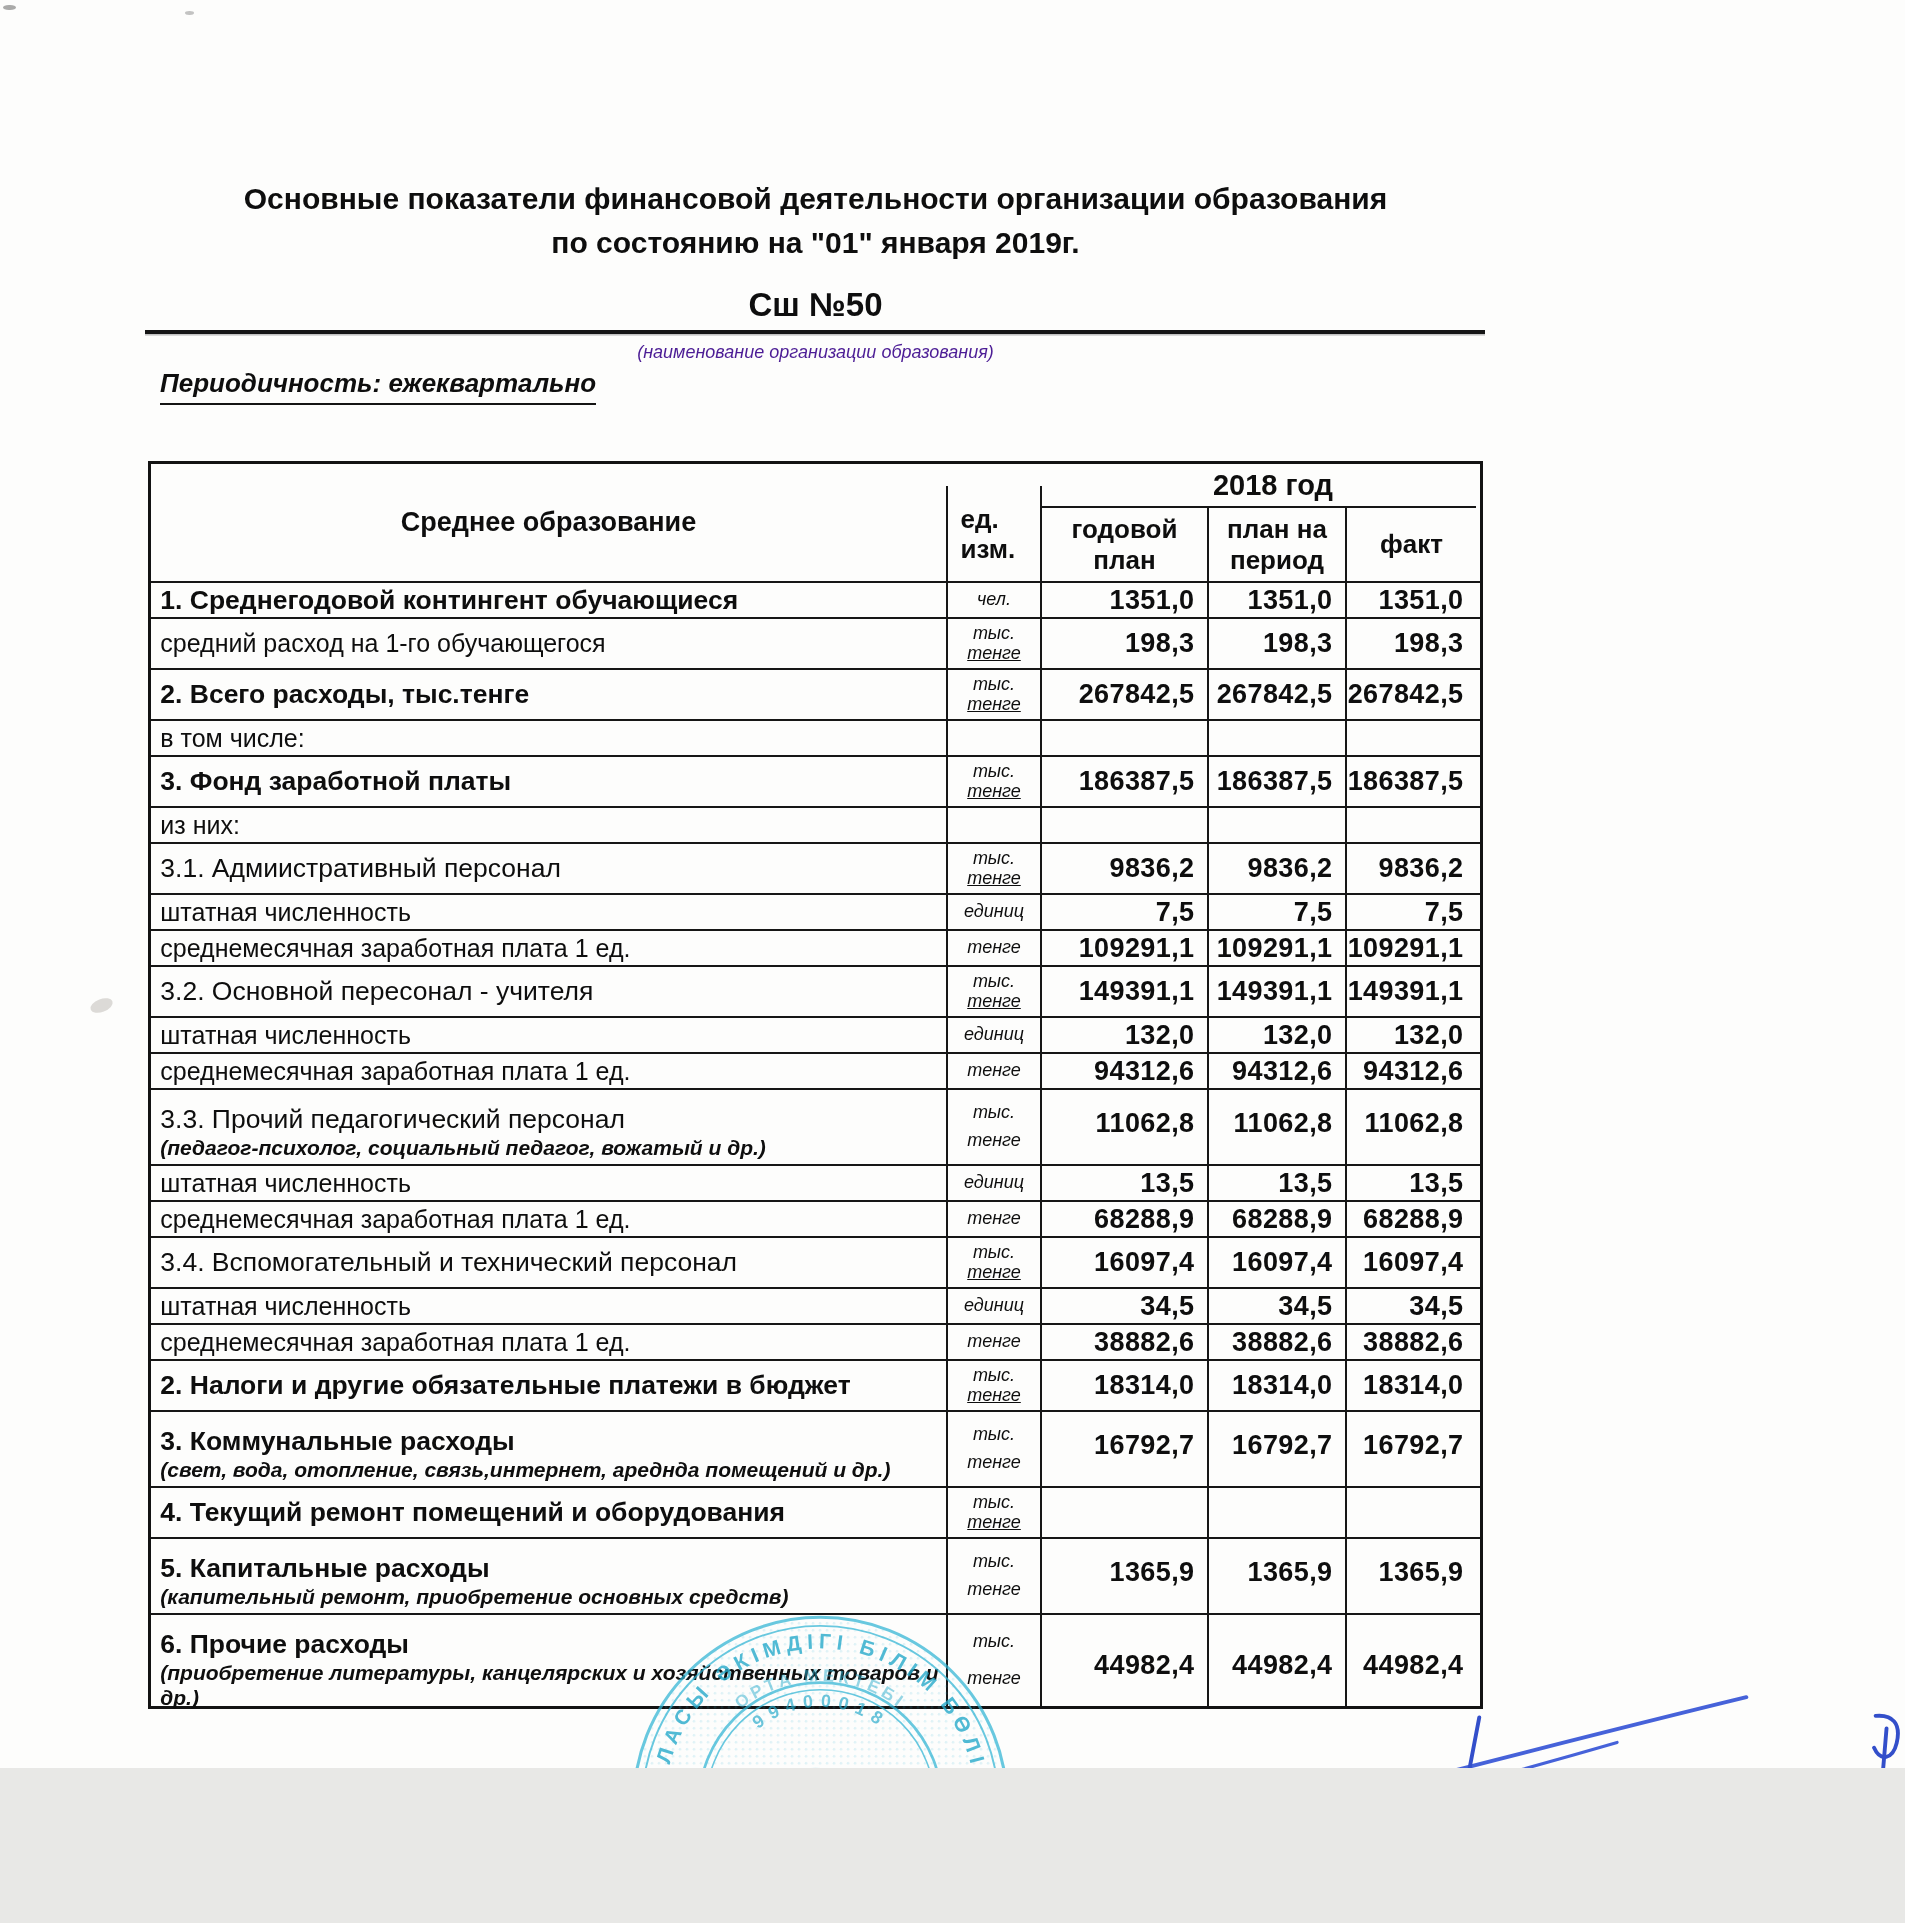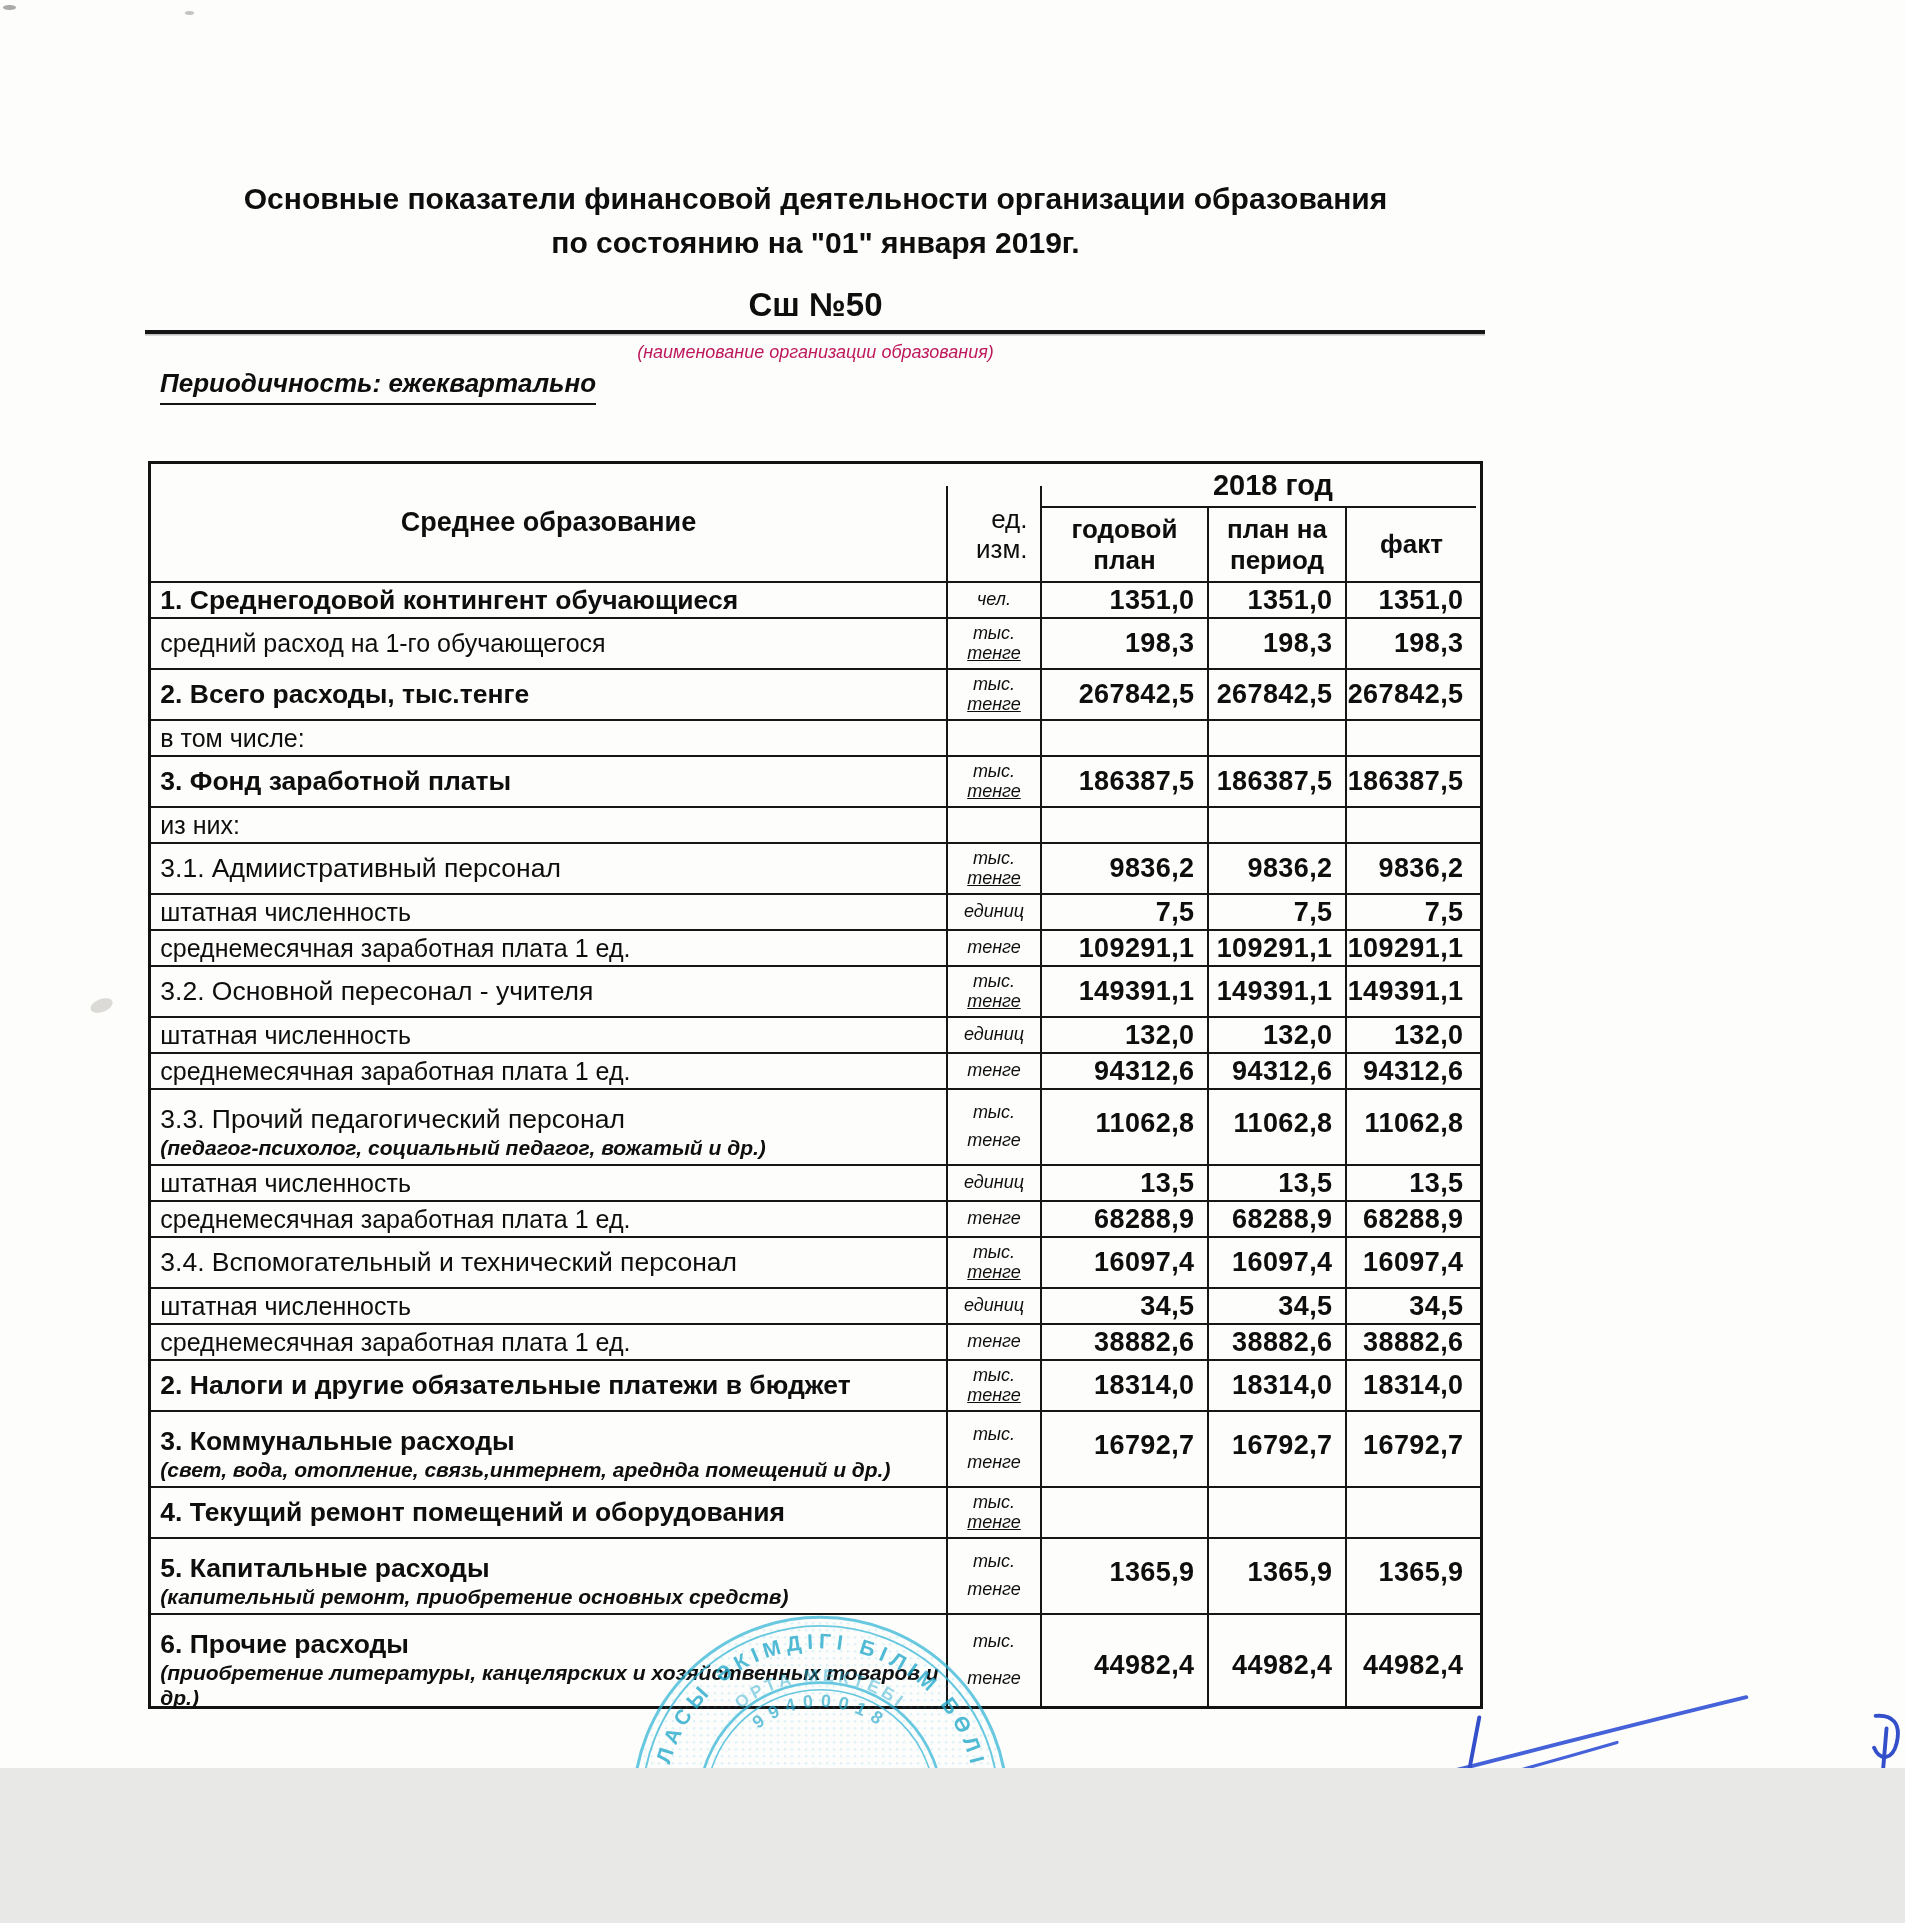--- a/index.html
+++ b/index.html
@@ -6,33 +6,33 @@
   .sheet{position:relative;width:1905px;height:1768px;background:#fdfdfc;overflow:hidden;
          font-family:"Liberation Sans", sans-serif;color:#0e0e0e;}
   
   .title{position:absolute;left:148px;top:177px;width:1335px;text-align:center;
          font-weight:700;font-size:30px;line-height:44px;}
   .school{position:absolute;left:148px;top:286px;width:1335px;text-align:center;
           font-weight:700;font-size:33px;}
   .rule{position:absolute;left:145px;top:330px;width:1340px;height:3.9px;background:#151515;
         box-shadow:0 1.6px 0 rgba(20,20,20,.25);}
   .caption{position:absolute;left:148px;top:342px;width:1335px;text-align:center;
-           font-style:italic;font-size:18px;color:#be185d;}
+           font-style:italic;font-size:18px;color:#4c1d95;}
   .period{position:absolute;left:160px;top:368px;font-style:italic;font-weight:700;
           font-size:26px;padding-bottom:3.9px;border-bottom:2.3px solid #141414;}
   
   .ftable{position:absolute;left:148px;top:461px;width:1335px;border:3.9px solid #131313;
           background:#fdfdfc;box-sizing:border-box;}
   .ftable *{box-sizing:border-box;}
   .thead{display:flex;height:117px;}
   .h-c1{width:795px;display:flex;align-items:center;justify-content:center;
         font-weight:700;font-size:27px;}
   .h-c2{width:96px;border-left:2.3px solid #161616;border-right:2.3px solid #161616;
-        display:flex;align-items:center;justify-content:center;text-align:right;
-        font-weight:400;font-size:26px;line-height:30px;padding:0 12.5px;margin-top:22px;}
+        display:flex;align-items:center;justify-content:center;text-align:left;
+        font-weight:700;font-size:26px;line-height:30px;padding:0 12.5px;margin-top:22px;}
   .h-right{width:434px;display:flex;flex-direction:column;}
   .h-year{height:44px;border-bottom:2.3px solid #161616;display:flex;align-items:center;
           justify-content:center;font-weight:700;font-size:29px;padding-left:28px;}
   .h-cols{flex:1;display:flex;}
   .h-v{display:flex;align-items:center;justify-content:center;text-align:center;
        font-weight:700;font-size:26px;line-height:31px;padding:0 7.8px;}
   .h-v0{width:165px;}
   .h-v1{width:138px;border-left:2.3px solid #161616;}
   .h-v2{width:131px;border-left:2.3px solid #161616;}
   

